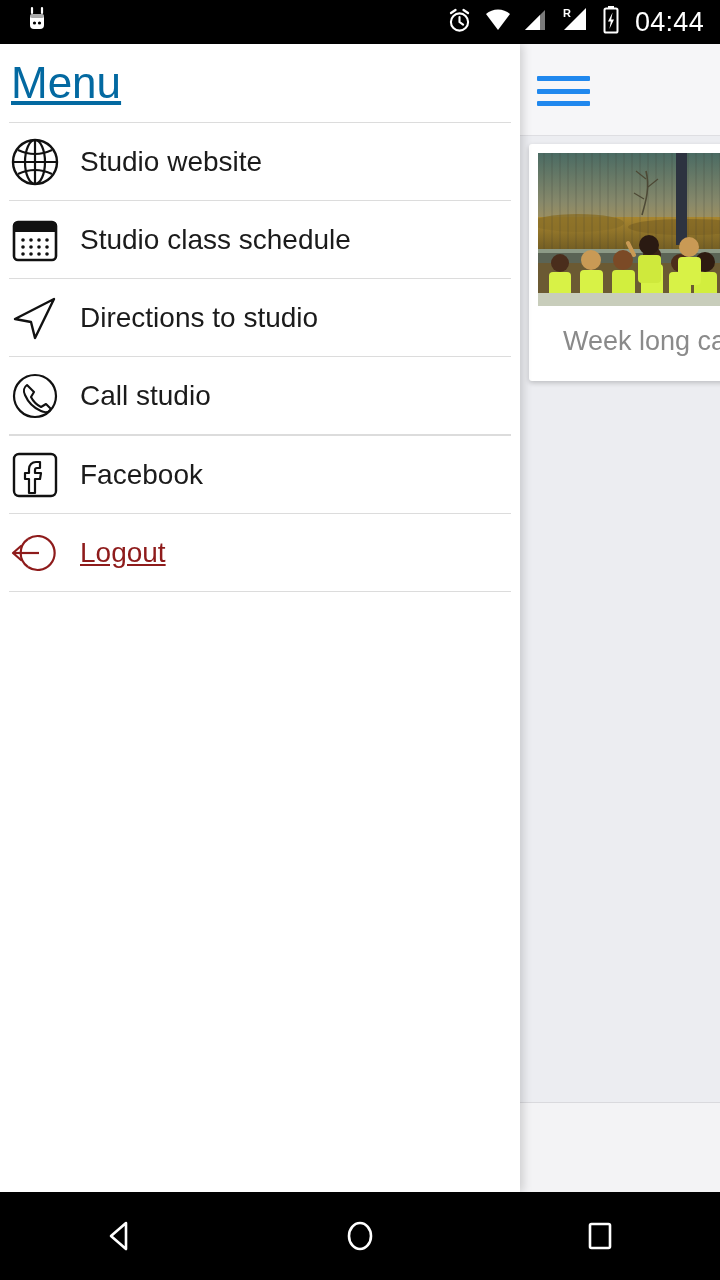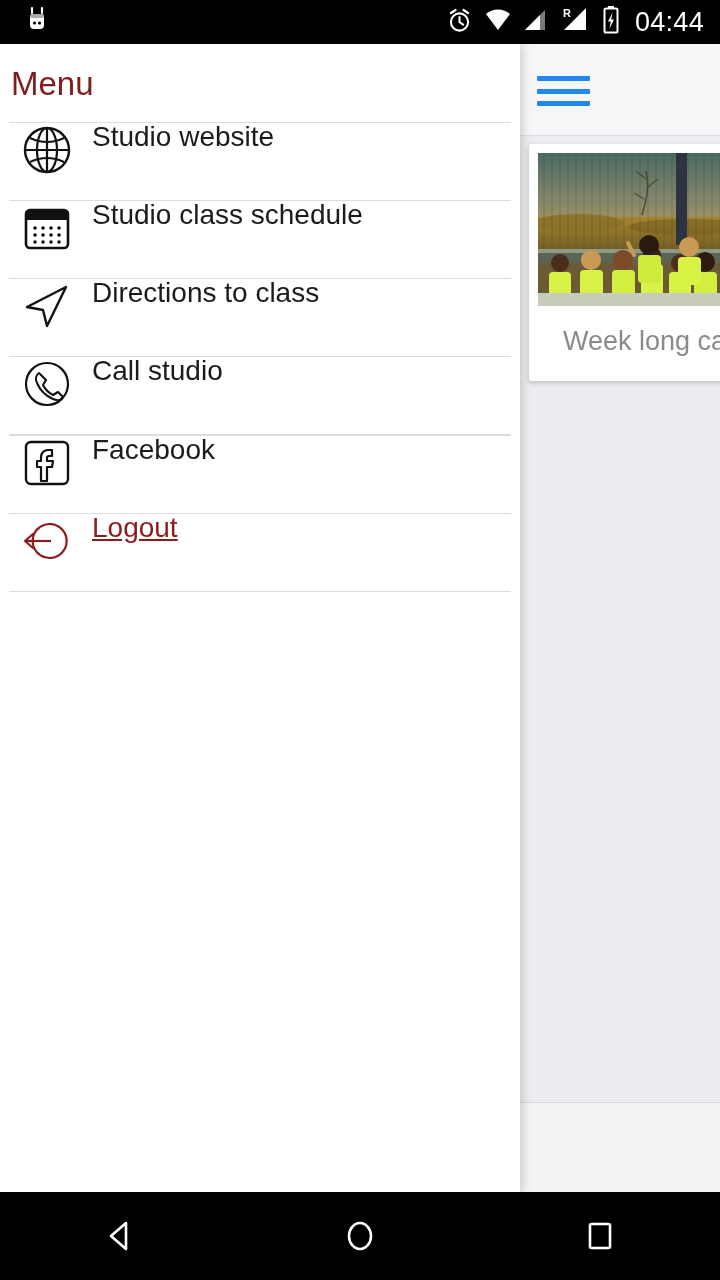--- a/index.html
+++ b/index.html
@@ -138,34 +138,35 @@
     z-index: 20;
     box-shadow: 3px 0 9px rgba(0,0,0,0.16);
   }
   #drawer-header {
     height: 78px;
     display: flex;
     align-items: center;
     padding-left: 11px;
   }
   #drawer-title {
-    font-size: 33px;
-    color: #7f1d1d;
+    font-size: 44px;
+    color: #0369a1;
     line-height: 1;
+    text-decoration: underline;
   }
   .drawer-divider {
     height: 1px;
     background: #DCDCDC;
     margin: 0 9px;
   }
   .drawer-item {
     height: 77px;
     display: flex;
-    align-items: flex-start;
-    padding-left: 20px;
+    align-items: center;
+    padding-left: 8px;
   }
   .drawer-item-icon {
     width: 54px;
     min-width: 54px;
     height: 54px;
     display: flex;
     align-items: center;
     justify-content: center;
   }
   .drawer-item-label {
@@ -408,21 +409,21 @@
       <span class="drawer-item-label">Studio class schedule</span>
     </div>
     <div class="drawer-divider"></div>
 
     <div class="drawer-item">
       <span class="drawer-item-icon">
         <svg width="52" height="52" viewBox="0 0 52 52">
           <path d="M6 27 L45 7 L26 46 L22 30 Z" fill="none" stroke="#111" stroke-width="2.4" stroke-linejoin="round"></path>
         </svg>
       </span>
-      <span class="drawer-item-label">Directions to class</span>
+      <span class="drawer-item-label">Directions to studio</span>
     </div>
     <div class="drawer-divider"></div>
 
     <div class="drawer-item">
       <span class="drawer-item-icon">
         <svg width="52" height="52" viewBox="0 0 52 52">
           <circle cx="26" cy="26" r="21" fill="none" stroke="#111" stroke-width="2.2"></circle>
           <path d="M18 15 c-3 2 -4 6 -2 10 c3 7 9 13 16 16 c4 2 8 1 10 -2
                    l-5 -5 l-5 3 c-4 -2 -8 -6 -10 -10 l3 -5 z" fill="none" stroke="#111" stroke-width="2.1" stroke-linejoin="round"></path>
         </svg>

